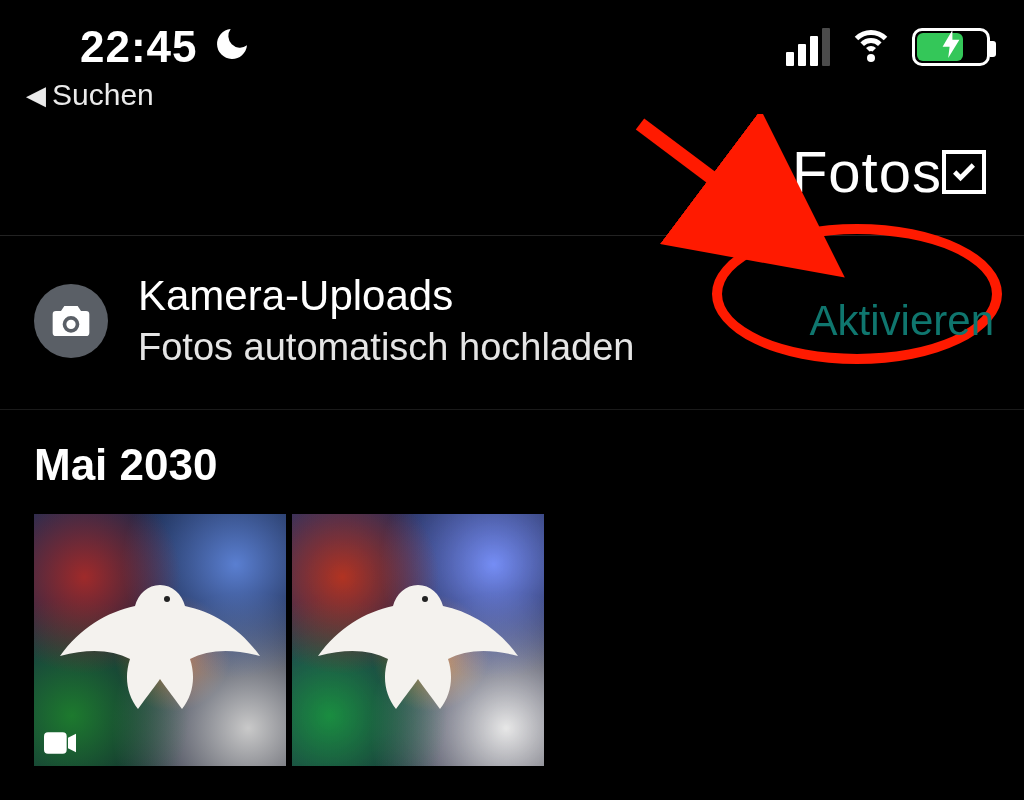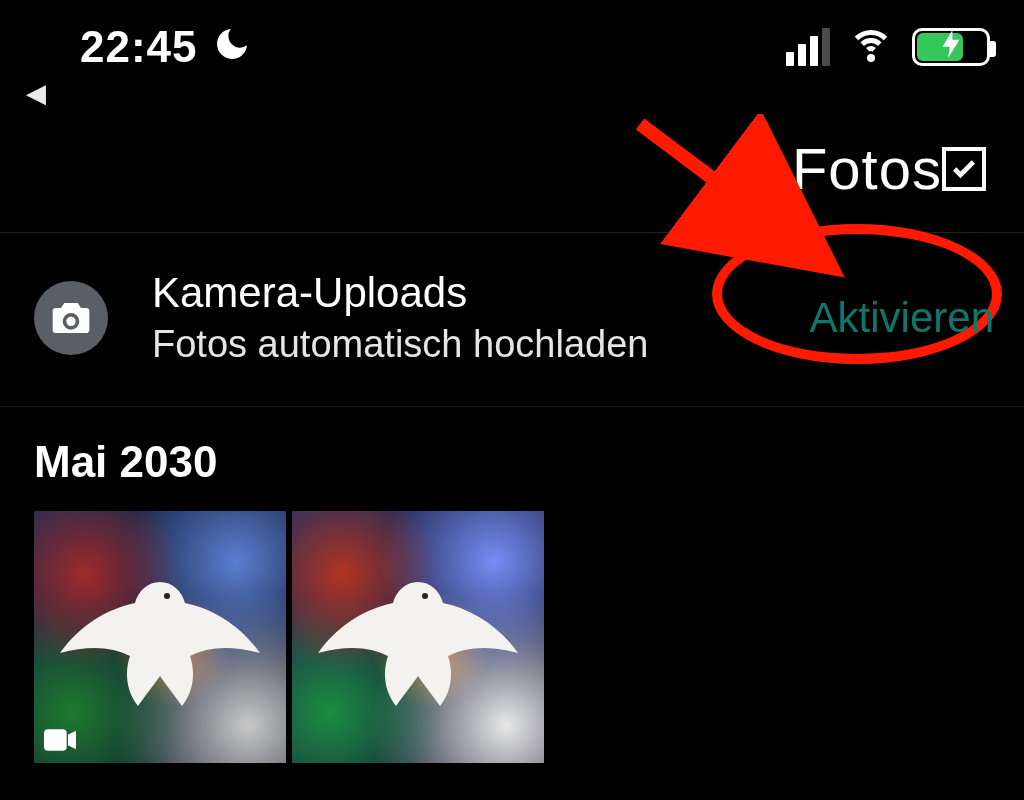--- a/index.html
+++ b/index.html
@@ -44,21 +44,21 @@
   .hdr{display:flex;align-items:center;justify-content:flex-end;
     padding:26px 38px 30px 46px;border-bottom:1px solid #222}
   .hdr h1{margin:0;font-size:58px;font-weight:400;letter-spacing:1px}
   .select-box{width:44px;height:44px;border:4px solid #fff;display:flex;align-items:center;justify-content:center}
   .select-box svg{width:28px;height:28px}
 
   
   .promo{display:flex;align-items:center;padding:36px 30px 40px 34px;border-bottom:1px solid #1a1a1a;position:relative}
   .cam-circle{width:74px;height:74px;border-radius:50%;background:#5a5f66;display:flex;align-items:center;justify-content:center;flex-shrink:0}
   .cam-circle svg{width:40px;height:34px;fill:#fff}
-  .promo-text{margin-left:44px;flex:1;min-width:0}
+  .promo-text{margin-left:30px;flex:1;min-width:0}
   .promo-title{font-size:42px;font-weight:400;color:#fff;margin-bottom:6px}
   .promo-sub{font-size:38px;color:#e5e5e5;white-space:nowrap}
   .activate{font-size:42px;color:#0f766e;font-weight:400;flex-shrink:0;position:relative;z-index:5}
 
   
   .anno{position:absolute;pointer-events:none}
   .anno-ellipse{position:absolute;width:290px;height:140px;border:10px solid #ff1a00;border-radius:50%;
     left:712px;top:224px;z-index:4}
   .anno-arrow{position:absolute;left:630px;top:114px;z-index:4}
 
@@ -112,20 +112,21 @@
         <svg width="18" height="28" viewBox="0 0 12 20" fill="#fff">
             <path d="M7 0 0 12h5l-1 8 8-13H7z"></path>
           </svg>
       </span>
     </span>
   </div>
 </div>
 
 <div class="back">
   <span class="caret">◀</span>
+  <span>Suchen</span>
 </div>
 
 <div class="hdr">
   <h1>Fotos</h1>
   <span class="select-box">
     <svg viewBox="0 0 24 24">
         <path fill="none" stroke="#fff" stroke-width="4" d="m4 12 5 5L20 6"></path>
       </svg>
   </span>
 </div>

